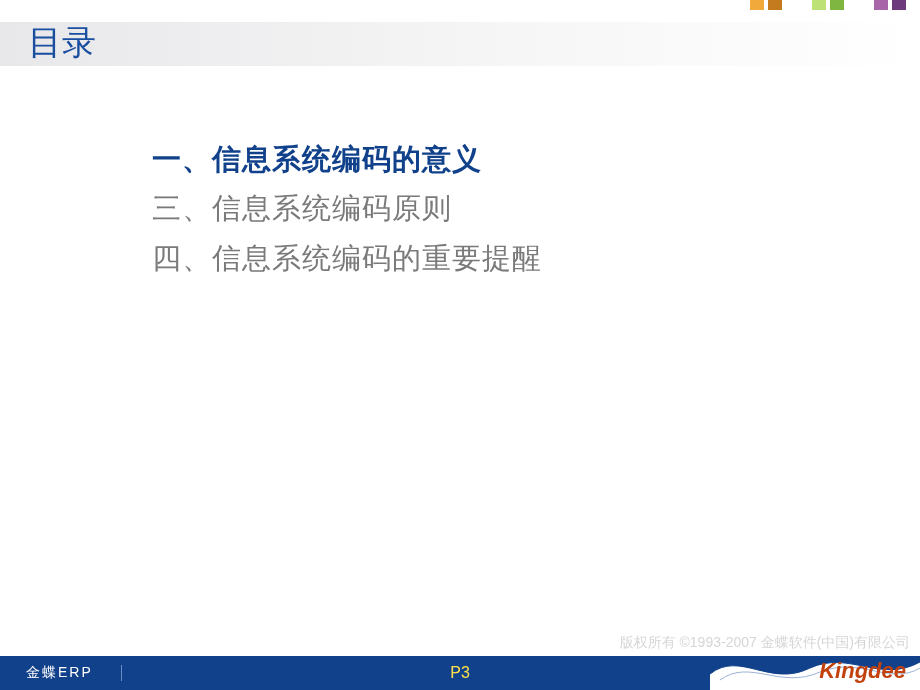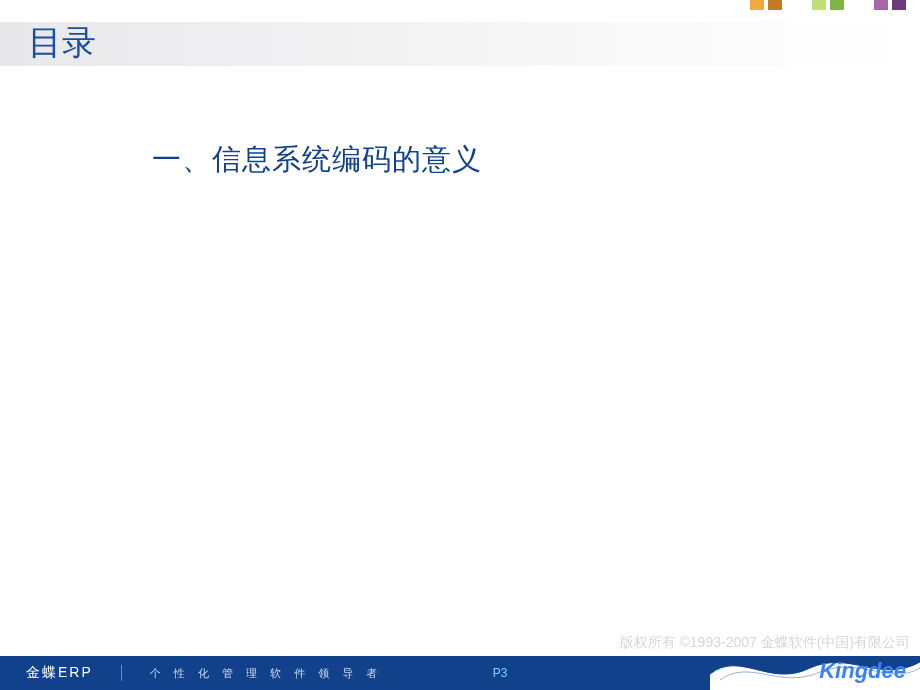--- a/index.html
+++ b/index.html
@@ -41,21 +41,21 @@
     position: absolute;
     top: 135px;
     left: 152px;
   }
   .toc-item {
     font-size: 29px;
     line-height: 1.7;
     font-family: "SimSun", serif;
     letter-spacing: 1px;
   }
-  .toc-active { color: #10418a; font-weight: 400; }
+  .toc-active { color: #10418a; font-weight: 700; }
   .toc-inactive { color: #7a7a7a; }
   .footer {
     position: absolute;
     bottom: 0;
     left: 0;
     width: 100%;
     height: 34px;
     background: #10418a;
     display: flex;
     align-items: center;
@@ -67,23 +67,22 @@
     padding-left: 26px;
     color: #fff;
   }
   .brand-left { font-size: 14px; letter-spacing: 2px; font-weight: 500; }
   .divider { width: 1px; height: 16px; background: #6a8bc0; }
   .tagline { font-size: 11px; letter-spacing: 5px; color: #cfd9eb; }
   .page-num {
     position: absolute;
     left: 50%;
     transform: translateX(-50%);
-    color: #7dd3fc;
-    font-size: 12px;
-    margin-left: 40px;
+    color: #fde047;
+    font-size: 16px;
   }
   .copyright {
     position: absolute;
     bottom: 38px;
     right: 10px;
     font-size: 14px;
     color: #d6d6d6;
   }
   .logo-wrap {
     position: absolute;
@@ -99,21 +98,21 @@
     width: 210px;
     height: 50px;
   }
   .logo-text {
     position: absolute;
     right: 14px;
     bottom: 6px;
     font-size: 22px;
     font-weight: 700;
     font-style: italic;
-    color: #3b82f6;
+    color: #c2410c;
     font-family: Arial, sans-serif;
     z-index: 5;
   }
 </style>
 </head>
 <body>
 
 <div class="top-decor">
   <div class="decor-group">
     <div class="sq" style="background:#f0a93a"></div>
@@ -128,29 +127,30 @@
     <div class="sq" style="background:#6d3a7b"></div>
   </div>
 </div>
 
 <div class="title-bar">
   <span class="title-text">目录</span>
 </div>
 
 <div class="toc">
   <div class="toc-item toc-active">一、信息系统编码的意义</div>
+  <div class="toc-item toc-inactive">三、信息系统编码原则</div>
+  <div class="toc-item toc-inactive">四、信息系统编码的重要提醒</div>
 </div>
 
 <div class="copyright">版权所有 ©1993-2007 金蝶软件(中国)有限公司</div>
 
 <div class="footer">
   <div class="footer-left">
     <span class="brand-left">金蝶ERP</span>
     <span class="divider"></span>
-    <span class="tagline">个 性 化 管 理 软 件 领 导 者</span>
   </div>
   <div class="page-num">P3</div>
 </div>
 
 <div class="logo-wrap">
   <svg class="wave" viewBox="0 0 210 50" preserveAspectRatio="none">
     <path d="M0,34 C30,10 60,48 100,28 C140,10 170,44 210,22 L210,50 L0,50 Z" fill="#ffffff"></path>
     <path d="M0,34 C30,10 60,48 100,28 C140,10 170,44 210,22" fill="none" stroke="#10418a" stroke-width="1"></path>
     <path d="M10,40 C40,18 70,50 110,32 C150,16 180,46 210,28" fill="none" stroke="#5a7fb8" stroke-width="1" opacity="0.6"></path>
   </svg>

